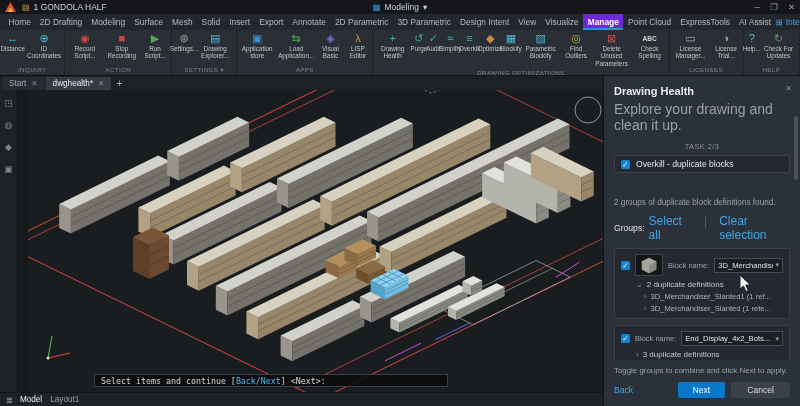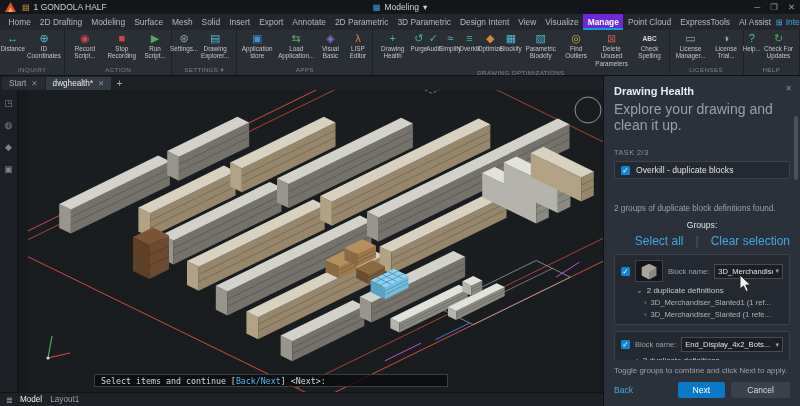--- a/index.html
+++ b/index.html
@@ -63,27 +63,27 @@
     font-size:8.2px; color:#9aa0a6; }
   #statusbar .sb-active { color:#e9ebee; }
 
   
   #panel { position:absolute; left:603px; top:76px; width:197px; height:330px; background:#2b313a;
     border-left:1px solid #101214; display:flex; flex-direction:column; font-size:8.6px; color:#c3c7cd; }
   .panel-head { padding:9px 10px 0; position:relative; }
   .panel-title { font-size:11px; font-weight:bold; color:#e9ebee; }
   .panel-close { position:absolute; right:8px; top:8px; color:#8a9096; font-size:8px; }
   .panel-sub { color:#9aa0a8; margin-top:4px; font-size:14px; }
-  .task-label { margin-top:15px; font-size:7.3px; letter-spacing:.5px; color:#8d939b; }
+  .task-label { margin-top:9px; font-size:7.3px; letter-spacing:.5px; color:#8d939b;text-align:center; }
   .task-row { margin-top:4px; display:flex; align-items:center; gap:6px; border:1px solid #3c434d;
     background:#242931; padding:3px 6px; border-radius:2px; color:#dfe2e6; }
   .cbx { width:9px; height:9px; min-width:9px; background:#0e86d0; border-radius:1.5px; color:#fff;
     font-size:7.5px; line-height:9px; text-align:center; }
   .summary { margin-top:25px; padding:0 10px; color:#9aa0a8; font-size:8.2px; }
-  .groups-header { margin-top:7px; padding:0 10px; display:flex; align-items:center; gap:4px;flex-direction:column; }
+  .groups-header { margin-top:7px; padding:0 10px; display:flex; align-items:center; gap:4px; }
   .groups-label { color:#dfe2e6; }
   .glinks { margin-left:auto; display:flex; gap:12px; font-size:12px; }
   .link { color:#3fa7e8; }
   .gsep { color:#555b63; }
   .panel-scroll { flex:1; padding:0 10px; overflow:hidden; position:relative; }
   .group-card { background:#242931; border:1px solid #39404a; border-radius:2px; margin-top:6px; padding:5px 6px; }
   .card-row { display:flex; align-items:center; gap:5px; }
   .thumb { width:28px; height:22px; min-width:28px; background:#14171a; border:1px solid #3c434d; }
   .bn-label { color:#9aa0a8; font-size:7.5px; white-space:nowrap; }
   .selectbox { flex:1; min-width:0; display:flex; align-items:center; background:#1b1f24;

